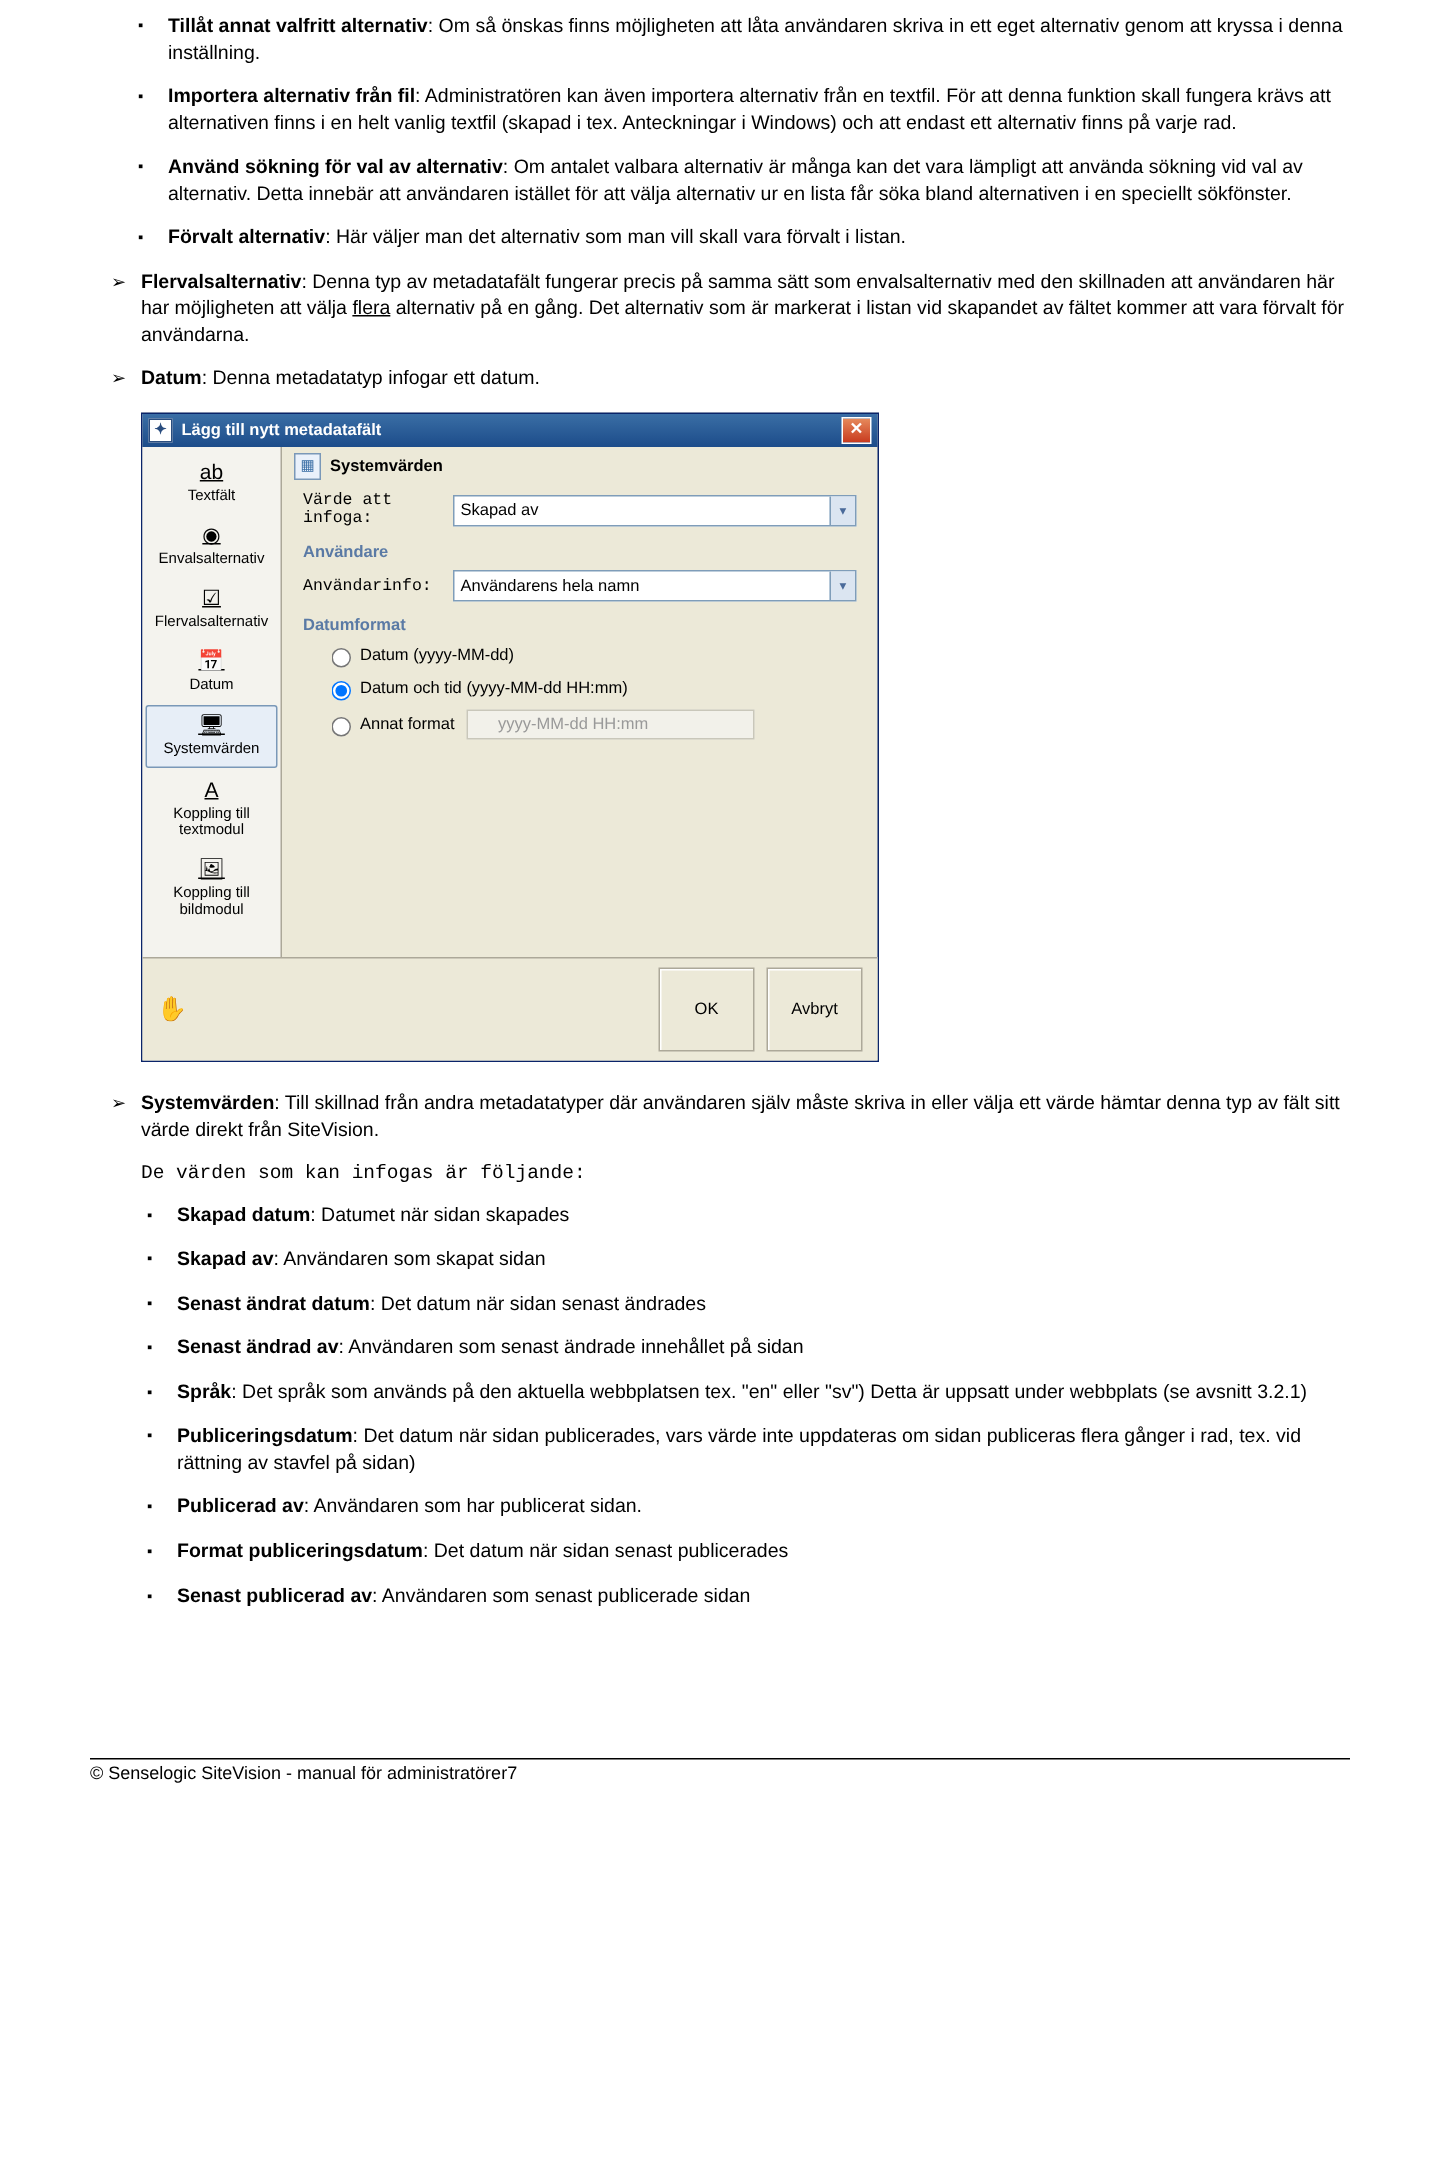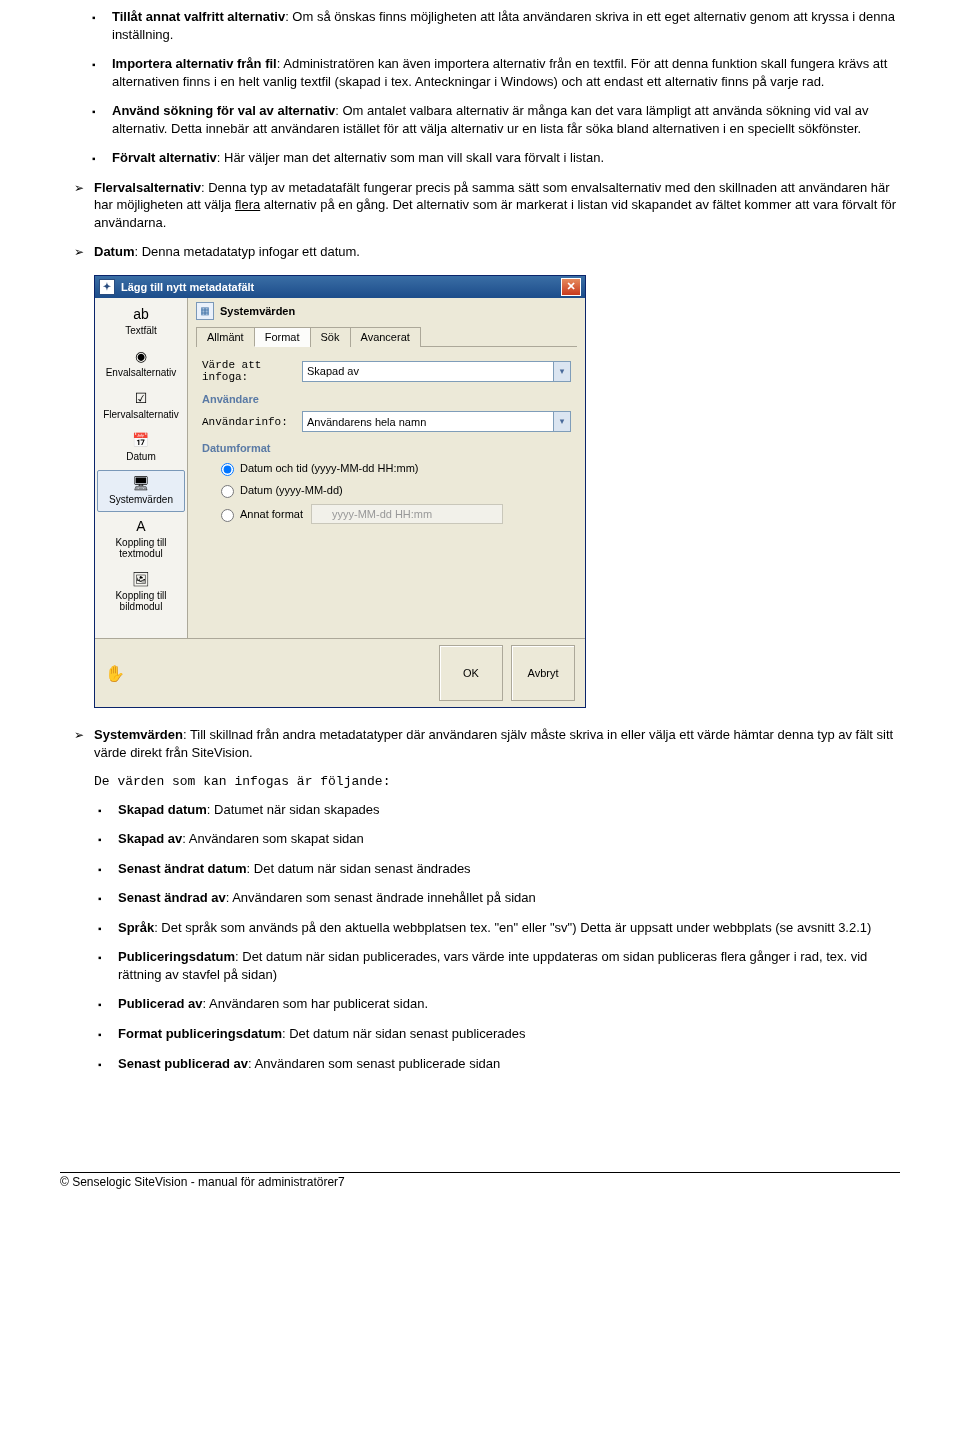--- a/index.html
+++ b/index.html
@@ -123,20 +123,21 @@
     background: #e7eef7;
     border-radius: 2px;
   }
   .sb-icon {
     display: block;
     margin: 0 auto 3px auto;
     width: 18px;
     height: 16px;
     font-size: 14px;
     line-height: 16px;
+    text-decoration: underline;
   }
   .main {
     flex: 1;
     padding: 4px 8px;
   }
   .main-top {
     display: flex;
     align-items: center;
     margin-bottom: 6px;
   }
@@ -299,50 +300,44 @@
             <div class="sidebar-item"><span class="sb-icon">📅</span><span>Datum</span></div>
             <div class="sidebar-item selected"><span class="sb-icon">🖥</span><span>Systemvärden</span></div>
             <div class="sidebar-item"><span class="sb-icon">A</span><span>Koppling till textmodul</span></div>
             <div class="sidebar-item"><span class="sb-icon">🖼</span><span>Koppling till bildmodul</span></div>
           </div>
         <div class="main">
           <div class="main-top">
             <span class="smicon">▦</span>
             <span class="heading">Systemvärden</span>
           </div>
-          <div class="tabs" id="dlg-tabs">
-              <div class="tab">Allmänt</div>
-              <div class="tab active">Format</div>
-              <div class="tab">Sök</div>
-              <div class="tab">Avancerat</div>
-            </div>
           <div class="tabpanel">
             <div class="field-row">
               <label>Värde att infoga:</label>
               <div class="combo">
                 <span class="val">Skapad av</span>
                 <span class="arrow">▾</span>
               </div>
             </div>
             <div class="section-h">Användare</div>
             <div class="field-row">
               <label>Användarinfo:</label>
               <div class="combo">
                 <span class="val">Användarens hela namn</span>
                 <span class="arrow">▾</span>
               </div>
             </div>
             <div class="section-h">Datumformat</div>
             <div class="radio-row">
+              <input type="radio" name="df" style="">
+              <span>Datum (yyyy-MM-dd)</span>
+            </div>
+            <div class="radio-row">
               <input type="radio" name="df" checked="" style="">
               <span>Datum och tid (yyyy-MM-dd HH:mm)</span>
-            </div>
-            <div class="radio-row">
-              <input type="radio" name="df" style="">
-              <span>Datum (yyyy-MM-dd)</span>
             </div>
             <div class="radio-row">
               <input type="radio" name="df" style="">
               <span>Annat format</span>
               <input class="inline-input" disabled="" value="yyyy-MM-dd HH:mm" style="">
             </div>
           </div>
         </div>
       </div>
       <div class="dialog-footer">

